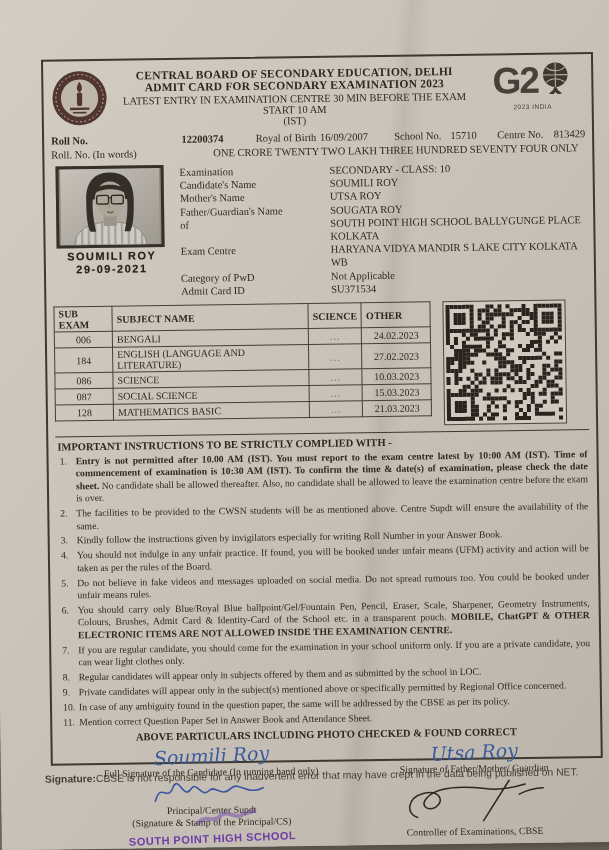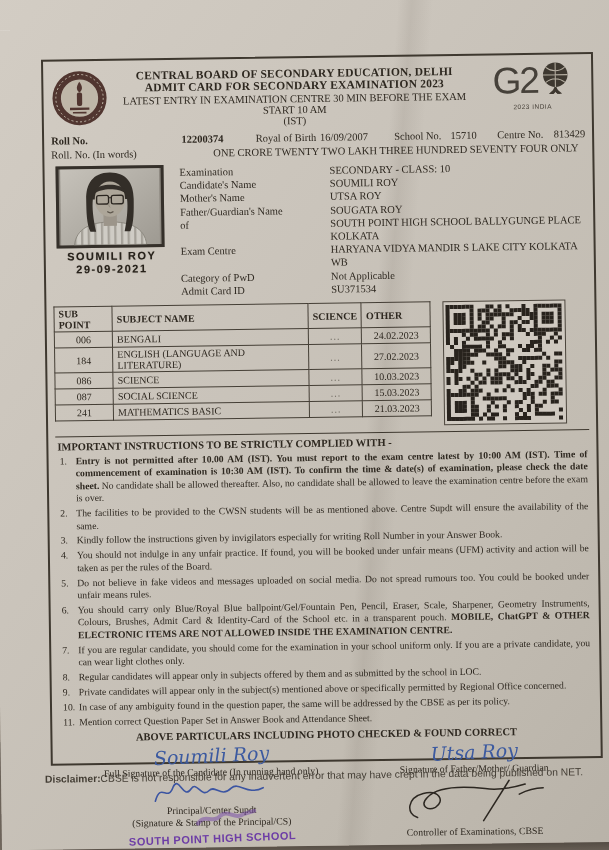--- a/index.html
+++ b/index.html
@@ -23,21 +23,21 @@
 
   
   .header { display:flex; align-items:flex-start; gap:6px; padding:2px 0 3px 0; }
   .emblem { width:58px; height:58px; flex:none; margin-top:2px; }
   .header-text { flex:1; text-align:center; padding-top:3px; }
   .h-org, .h-title { font-weight:bold; font-size:11.5px; letter-spacing:.2px; }
   .h-note { font-size:10.5px; margin-top:2px; }
   .h-ist { font-size:10.5px; }
   .g20 { width:104px; flex:none; text-align:center; }
   .g20-row { display:flex; align-items:center; justify-content:center; }
-  .g20-text { font-family:"Liberation Sans",sans-serif; font-weight:normal; font-size:37px;
+  .g20-text { font-family:"Liberation Sans",sans-serif; font-weight:bold; font-size:37px;
               line-height:36px; color:#46413a; letter-spacing:-2px; }
   .g20-sub { font-size:6.5px; font-family:"Liberation Sans",sans-serif; color:#4a443c;
              margin-top:2px; letter-spacing:.5px; }
 
   
   .roll-sec { padding:2px 0 3px 0; font-size:10.5px; }
   .roll-row { display:flex; line-height:14px; }
   .roll-row span { white-space:nowrap; }
   .b { font-weight:bold; }
 
@@ -215,21 +215,21 @@
             <span class="cand-label">Admit Card ID</span>
             <span class="cand-value">SU371534</span>
           </div>
         </div>
       </div>
 
       <div class="subj-sec">
         <table class="subjects">
           <tbody>
               <tr>
-            <th class="col-code c">SUB POINT</th>
+            <th class="col-code c">SUB EXAM</th>
             <th class="col-name">SUBJECT NAME</th>
             <th class="col-med c">SCIENCE</th>
             <th class="col-date c">OTHER</th>
           </tr>
           <tr>
             <td class="c">006</td>
             <td>BENGALI</td>
             <td class="c dots">...</td>
             <td class="c">24.02.2023</td>
           </tr>
@@ -245,21 +245,21 @@
             <td class="c dots">...</td>
             <td class="c">10.03.2023</td>
           </tr>
           <tr>
             <td class="c">087</td>
             <td>SOCIAL SCIENCE</td>
             <td class="c dots">...</td>
             <td class="c">15.03.2023</td>
           </tr>
           <tr>
-            <td class="c">241</td>
+            <td class="c">128</td>
             <td>MATHEMATICS BASIC</td>
             <td class="c dots">...</td>
             <td class="c">21.03.2023</td>
           </tr>
         </tbody>
           </table>
         <div class="qr-box">
           <div class="qr">
               <i style="left:0px;top:0px"></i>
               <i style="left:4px;top:0px"></i>
@@ -755,16 +755,16 @@
           <svg class="scribble" width="150" height="44" viewBox="0 0 150 44" style="margin-top:4px">
             <path d="M18 38 C6 34 8 18 24 14 C40 10 46 22 36 28 C28 32 20 26 28 18 C40 6 70 8 86 10 C100 12 112 10 126 6 M110 2 L84 42 M120 16 C128 12 136 10 144 10" fill="none" stroke="#2c2721" stroke-width="1.5" stroke-linecap="round"></path>
           </svg>
           <div class="sig-label" style="margin-top:3px">Controller of Examinations, CBSE</div>
         </div>
       </div>
 
     </div>
 
     <div class="disclaimer">
-      <span class="b">Disclaimer:</span><span>CBSE is not responsible for any inadvertent error that may have crept in the data being published on NET.</span>
+      <span class="b">Signature:</span><span>CBSE is not responsible for any inadvertent error that may have crept in the data being published on NET.</span>
     </div>
   </div>
 </div>
 
 </body></html>

